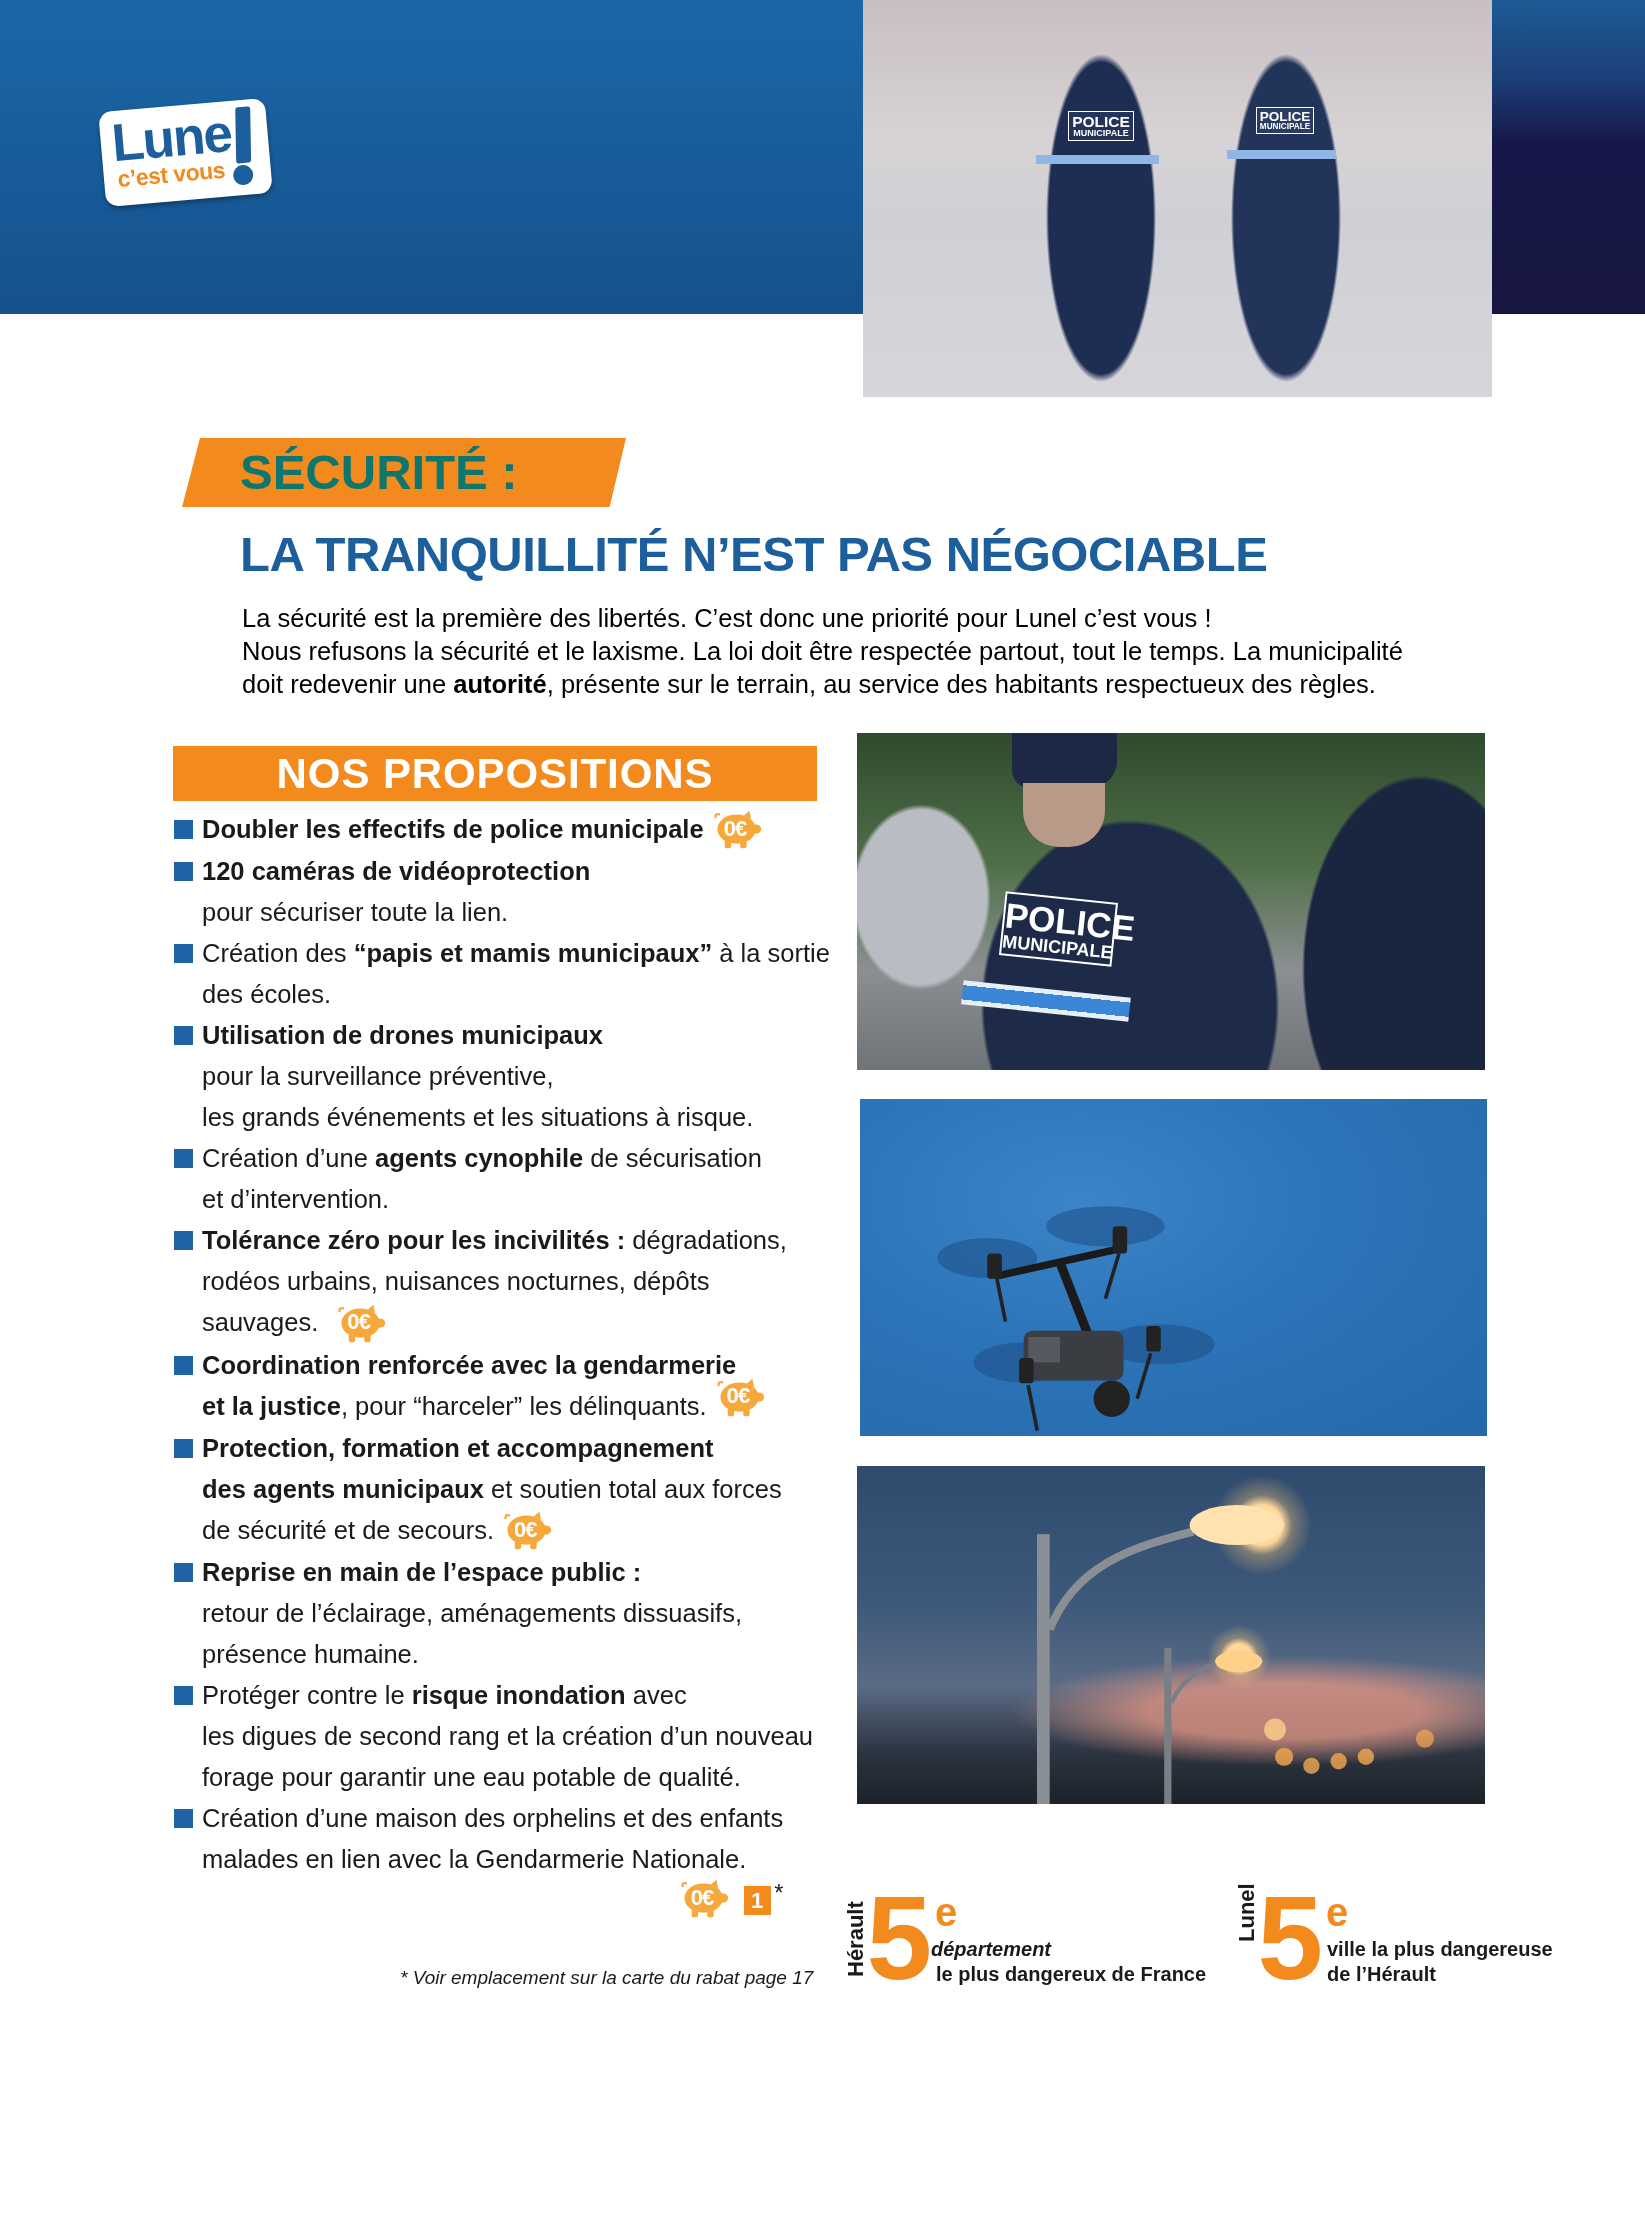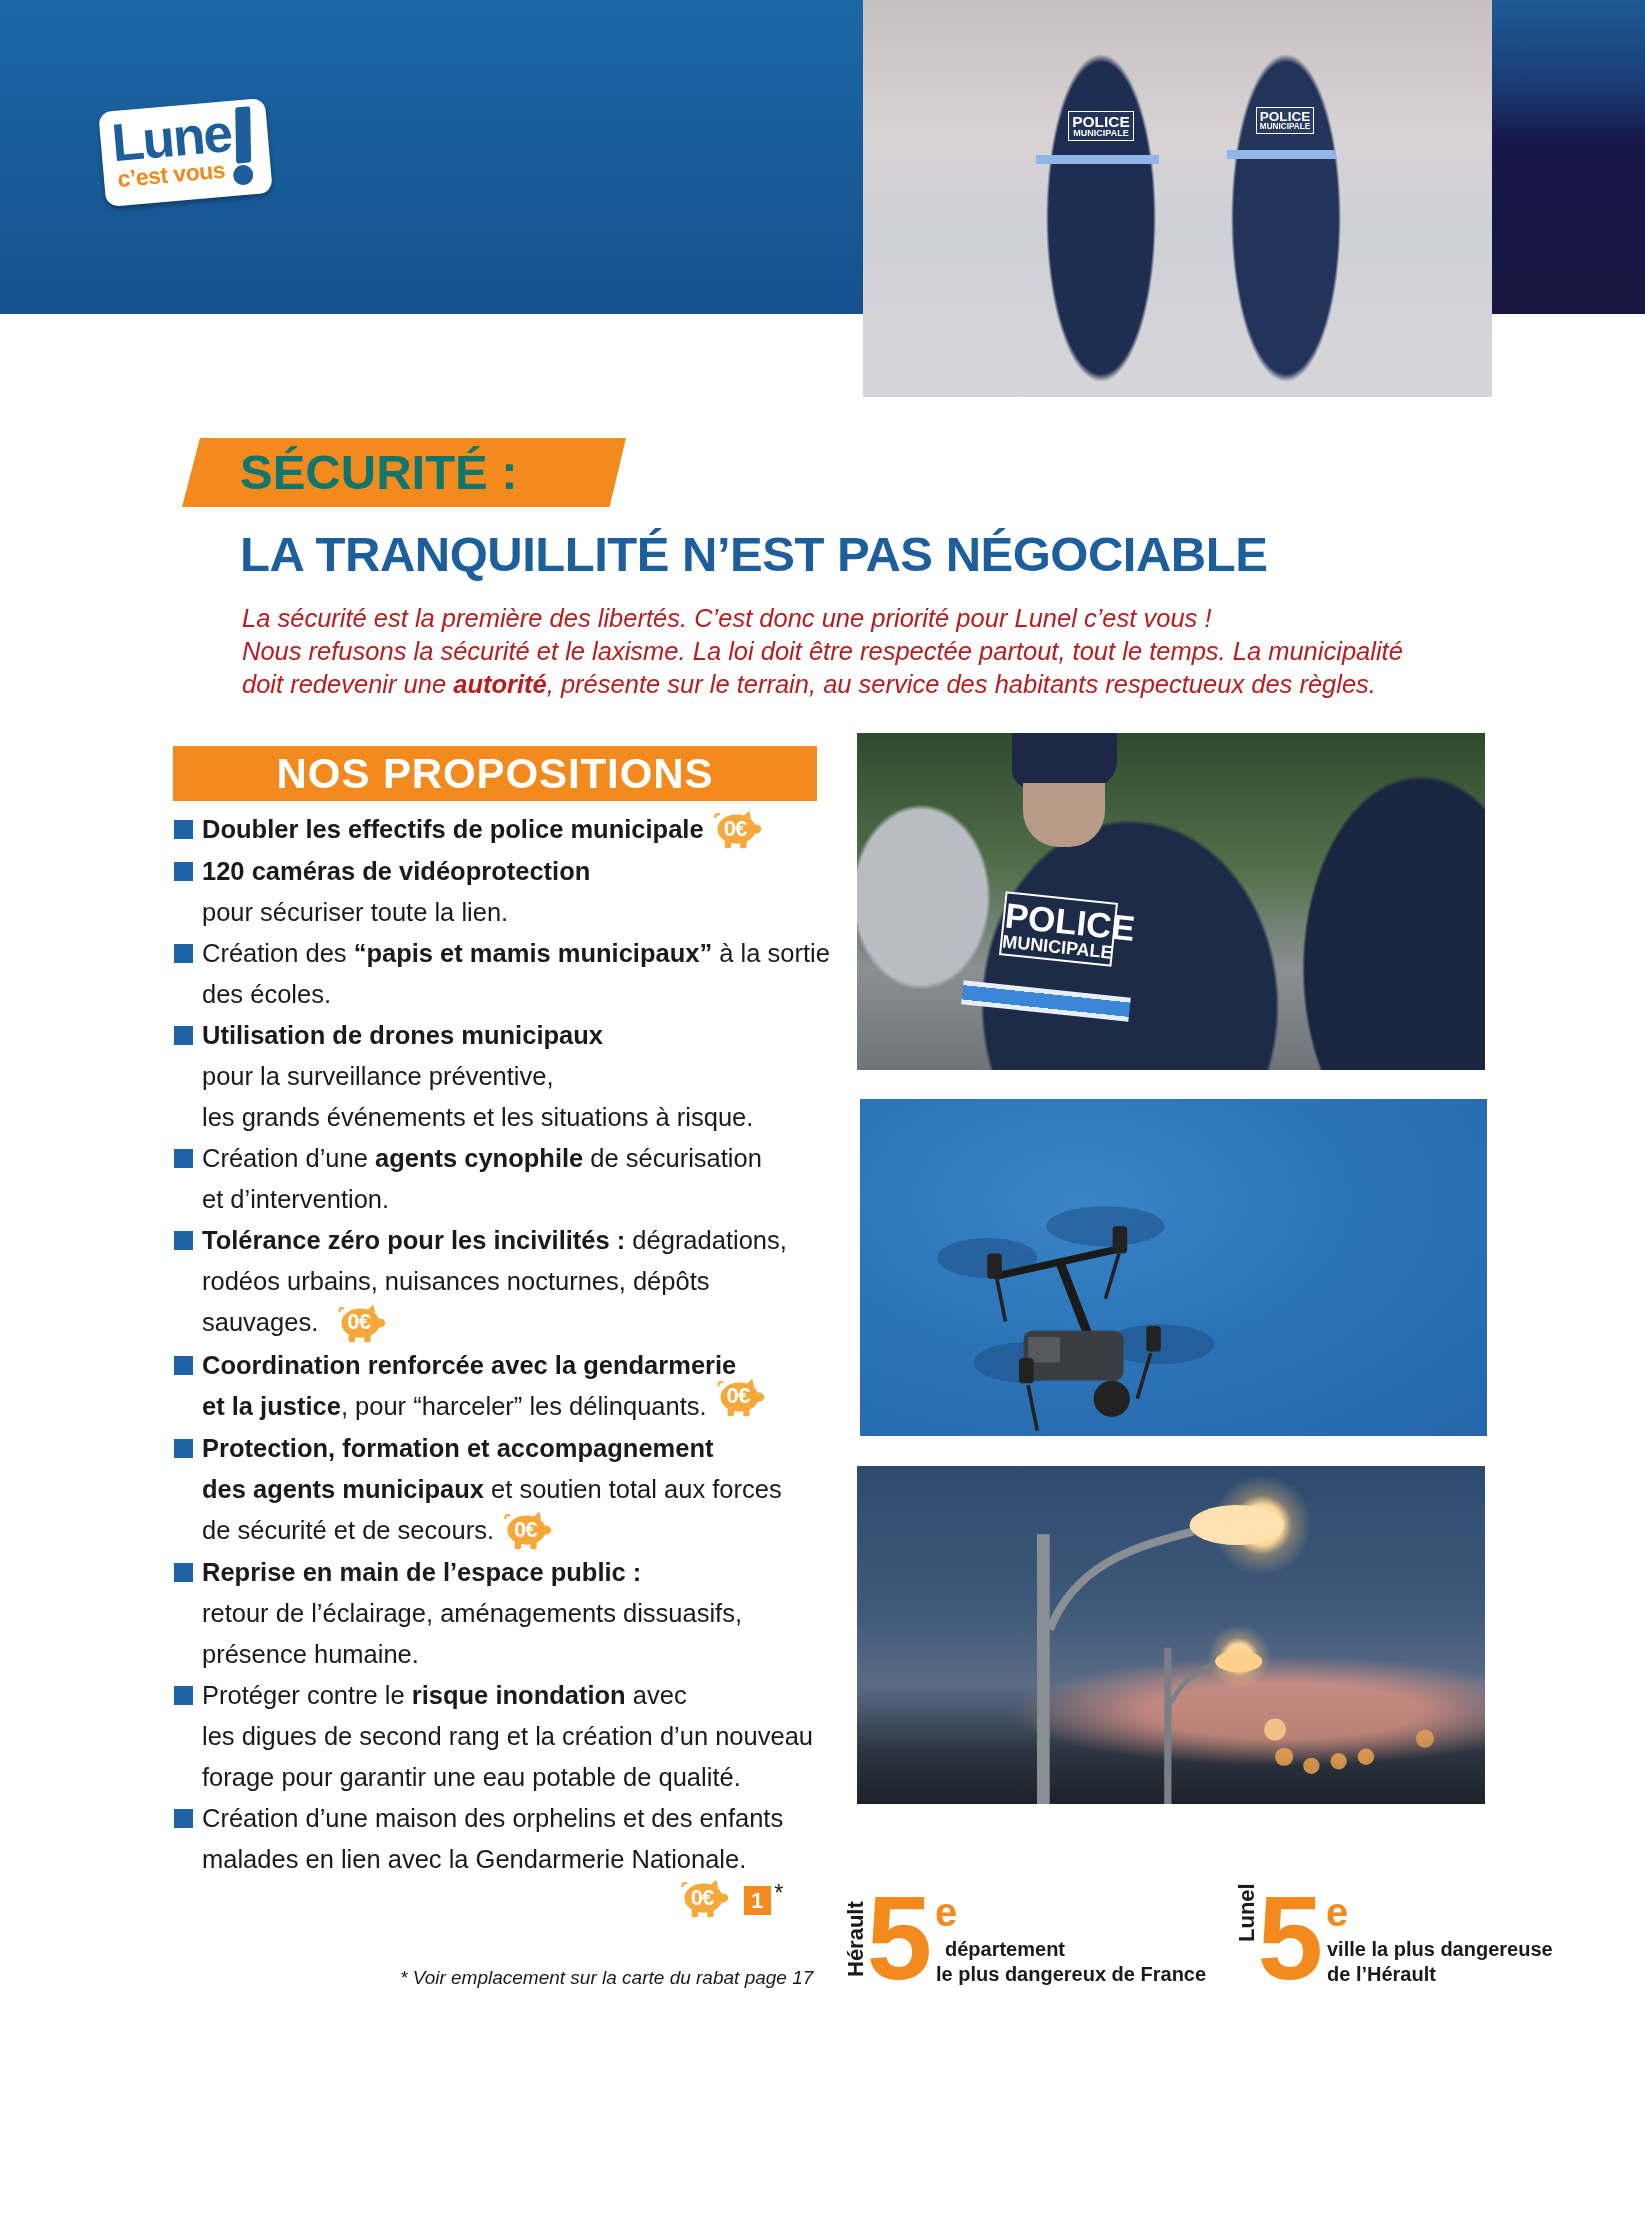--- a/index.html
+++ b/index.html
@@ -42,21 +42,21 @@
       radial-gradient(ellipse 273px 55px at 427px 245px, rgba(230,150,130,0.75) 0 50%, transparent 100%),
       linear-gradient(180deg,#2e4b6e 0%,#3d5879 40%,#5a6b85 65%,#2b3440 85%,#1c2228 100%); }
   .photo-text { color:#ffffff; font-weight:bold; text-align:center; line-height:1; font-family:"Liberation Sans Narrow","Liberation Sans",sans-serif; }
 
   
   #title-banner { left:182px; top:438px; width:444px; height:69px; }
   #title-banner-bg { left:0; top:0; width:100%; height:100%; background:#f28a1e; clip-path:polygon(18px 0,100% 0,calc(100% - 16.4px) 100%,0 100%); }
   #title-banner-text { left:58px; top:7.3px; font-size:49px; font-weight:bold; color:#0f766e; line-height:55px; letter-spacing:0px; }
   #subtitle { left:240px; top:522px; font-size:49px; font-weight:bold; color:#1d5e9c; line-height:64px; letter-spacing:-0.5px; white-space:nowrap; }
 
-  #intro { left:242px; top:602px; width:1236px; font-size:25.5px; line-height:33px; color:#b91c1c;font-style:italic; }
+  #intro { left:242px; top:602px; width:1236px; font-size:25.5px; line-height:33px; color:#000000; }
   #intro p { margin:0; white-space:nowrap; }
 
   
   #props-header { left:173px; top:732px; width:644px; height:55px; background:#f28a1e;margin-top:14px; }
   #props-header-text { left:0; top:0; width:100%; text-align:center; font-size:42px; font-weight:bold; color:#ffffff; line-height:55px; letter-spacing:0.9px; }
 
   #props-list { left:173px; top:809px; width:655px; font-size:25.5px; line-height:41px; color:#1a1a1a; }
   .prop { position:relative; padding-left:29px; }
   .prop .line { display:block; white-space:nowrap; }
   .bullet { position:absolute; left:0.9px; top:11px; width:19px; height:19px; background:#1d63a6; }
@@ -279,21 +279,21 @@
     <circle cx="560" cy="320" r="9" fill="#f5a950" opacity="0.8"></circle>
     <circle cx="625" cy="300" r="10" fill="#f5a950" opacity="0.7"></circle>
     <circle cx="460" cy="290" r="12" fill="#ffd08a" opacity="0.8"></circle>
   </svg>
 </div>
 
 <div class="abs" style="left:841px;top:1886px;width:382px;height:118px;">
   <span class="abs stat-rot" style="left:1.8px;top:91px;">Hérault</span>
   <span class="abs stat-num" style="left:25.5px;top:-7.3px;">5</span>
   <span class="abs stat-sup" style="left:94px;top:5.5px;">e</span>
-  <span class="abs stat-text" style="left:104px;top:51px;">département</span>
+  <span class="abs stat-text" style="left:90px;top:51px;font-style:italic;">département</span>
   <span class="abs stat-text" style="left:95px;top:76px;">le plus dangereux de France</span>
 </div>
 
 <div class="abs" style="left:1232px;top:1886px;width:400px;height:118px;">
   <span class="abs stat-rot" style="left:1.8px;top:56px;">Lunel</span>
   <span class="abs stat-num" style="left:25.5px;top:-7.3px;">5</span>
   <span class="abs stat-sup" style="left:94px;top:5.5px;">e</span>
   <span class="abs stat-text" style="left:95px;top:51px;">ville la plus dangereuse</span>
   <span class="abs stat-text" style="left:95px;top:76px;">de l’Hérault</span>
 </div>

